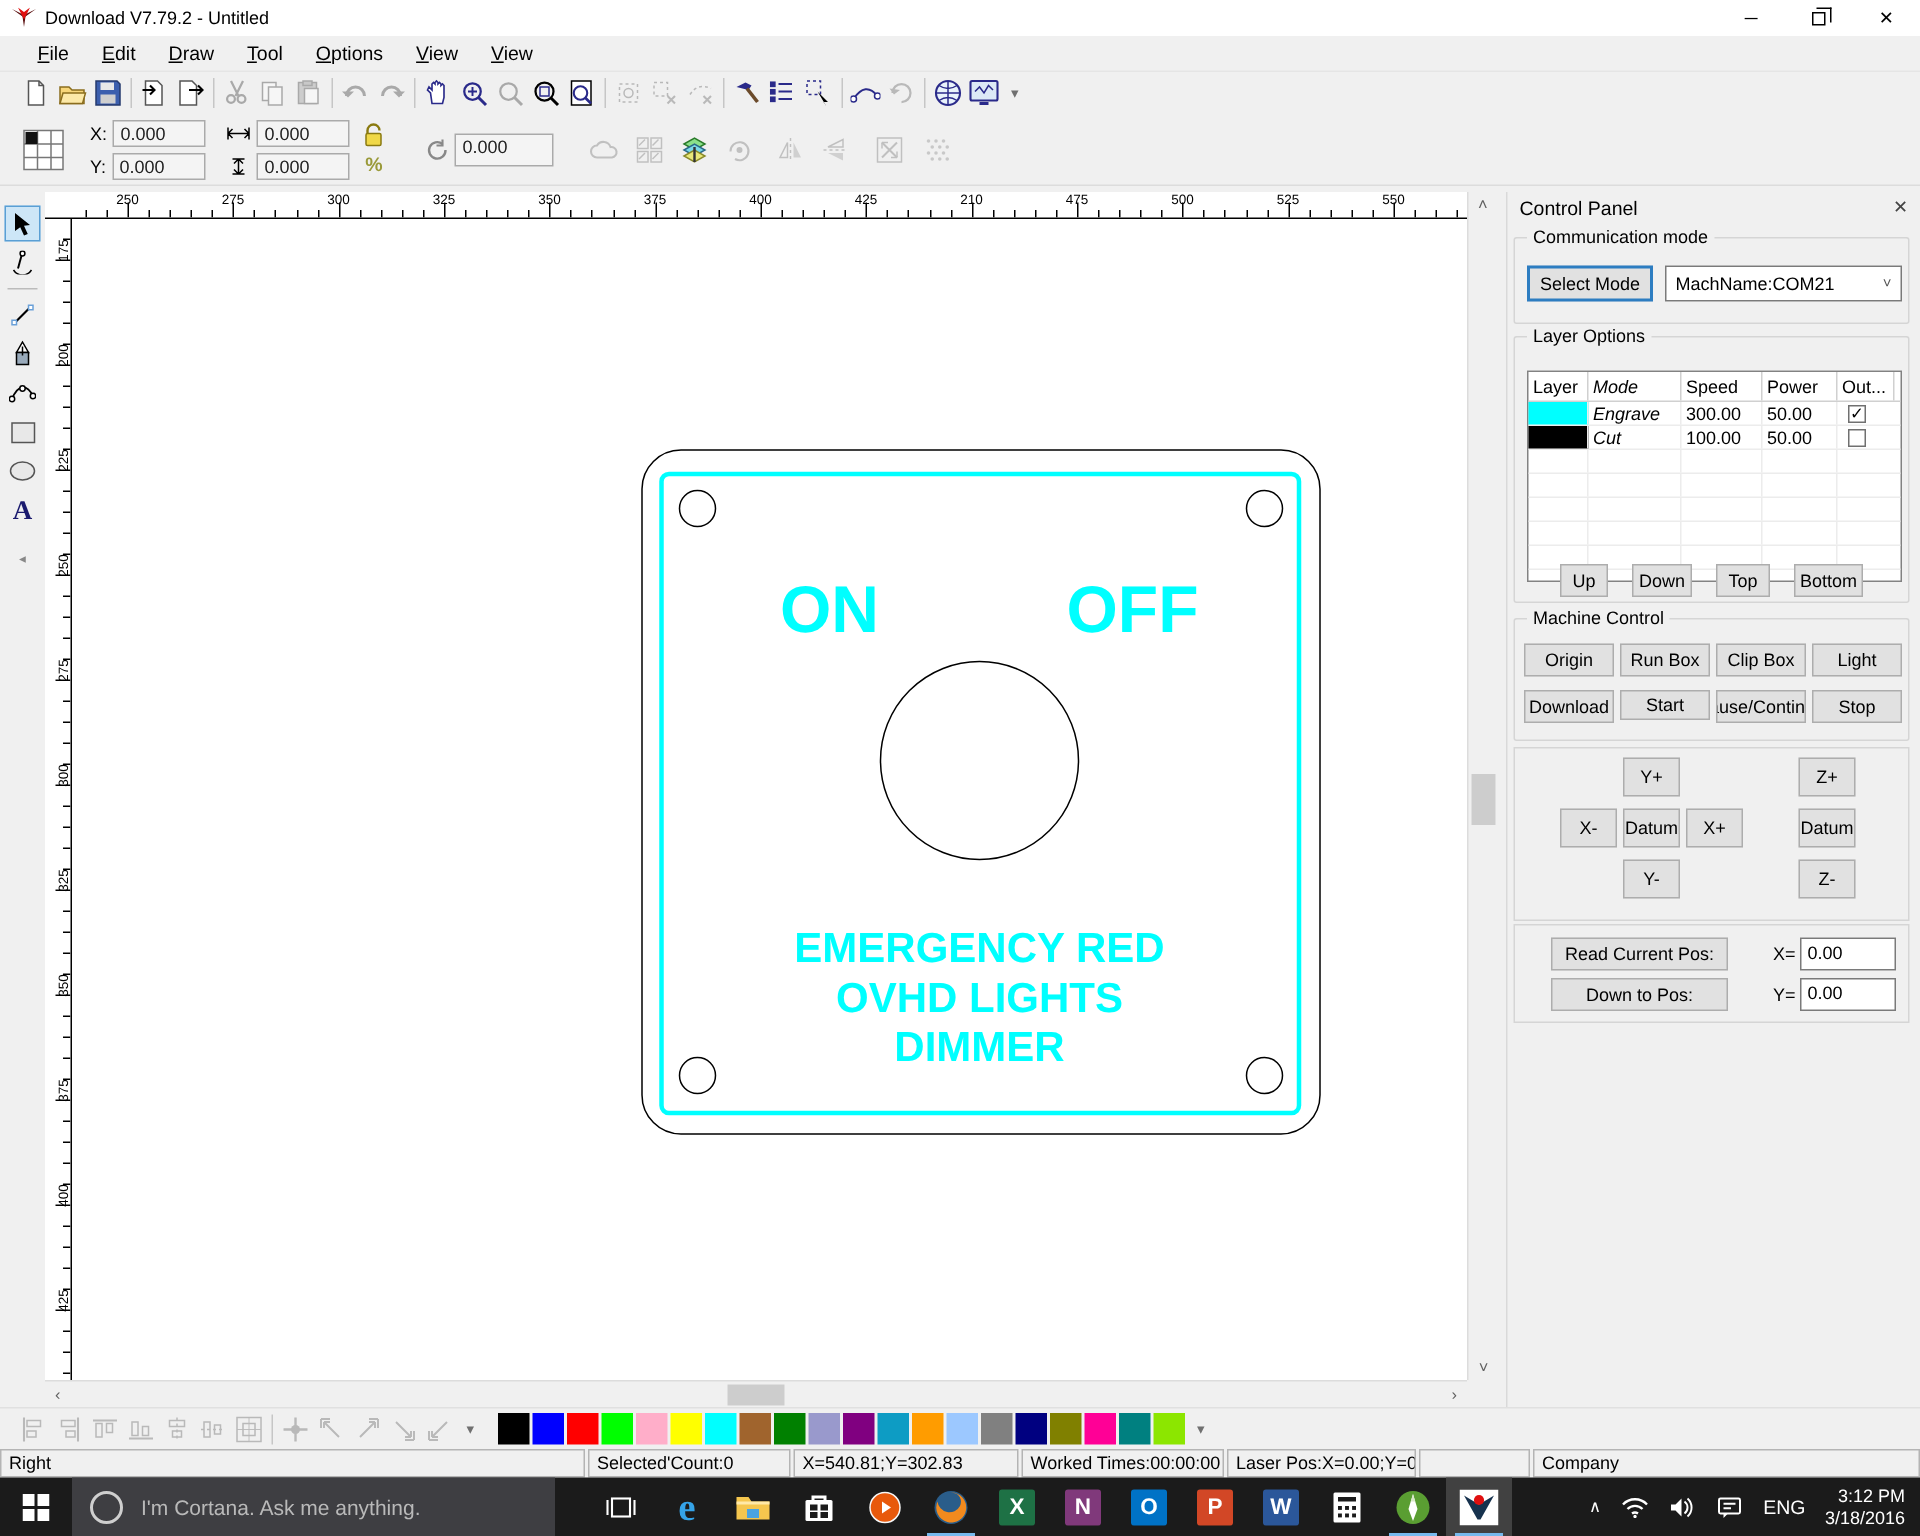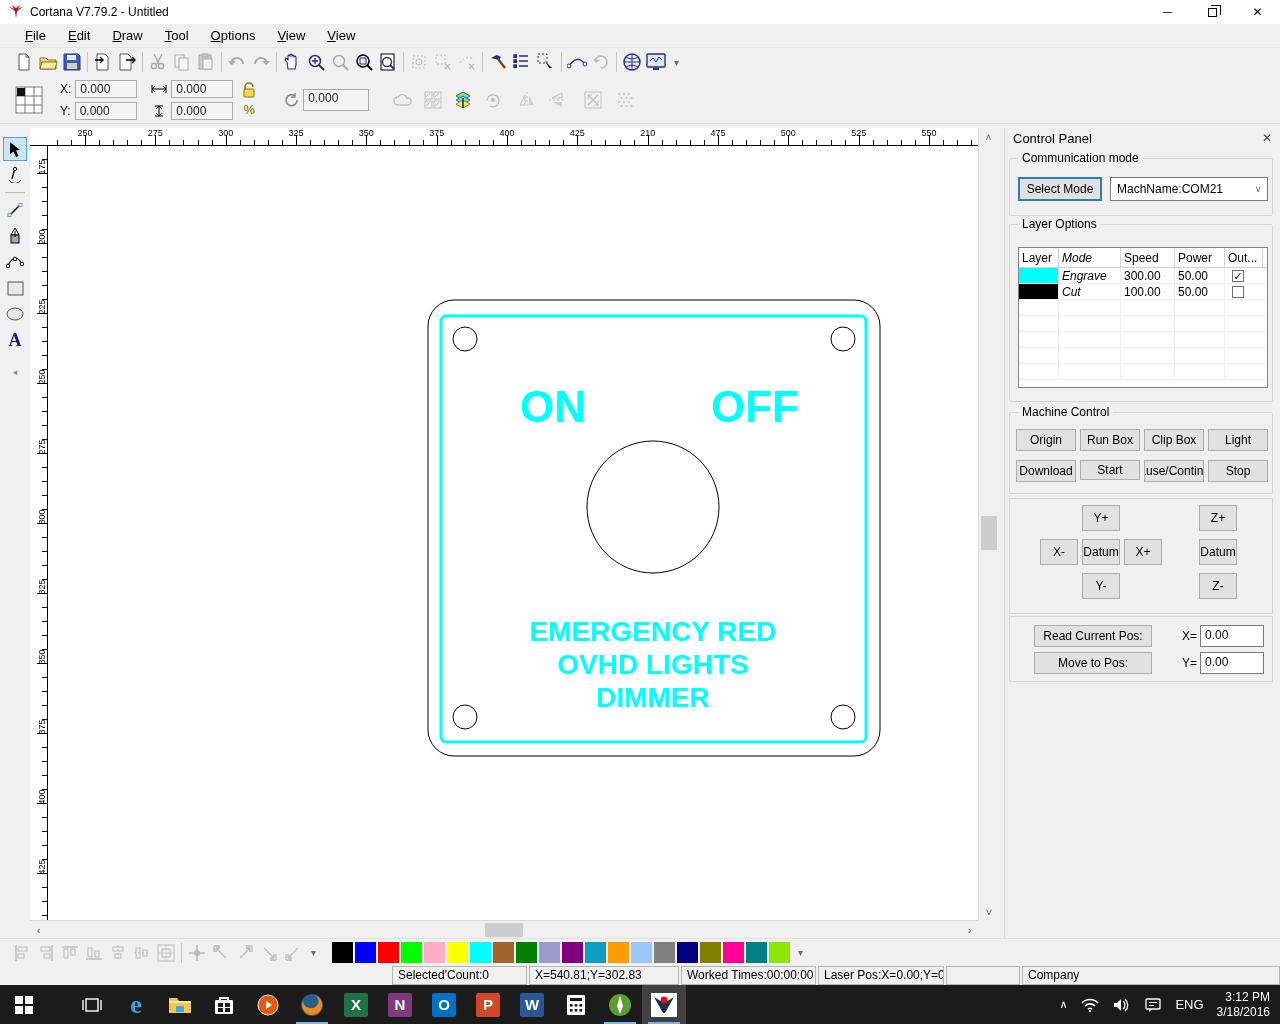--- a/index.html
+++ b/index.html
@@ -103,21 +103,21 @@
   .office { width:24px; height:24px; border-radius:2px; color:#fff; font-weight:bold; font-size:15px; display:flex; align-items:center; justify-content:center; }
 </style>
 </head>
 <body>
 
 <div class="abs titlebar">
   <svg class="logo" viewBox="0 0 16 14">
     <path d="M0 1 L7 6 L8 13 L9 6 L16 1 L8 5 Z" fill="#5a0f0f"></path>
     <path d="M4 0 L8 3 L12 0 L8 8 Z" fill="#e01010"></path>
   </svg>
-  <span class="title-text">Cortana V7.79.2 - Untitled</span>
+  <span class="title-text">Download V7.79.2 - Untitled</span>
   <div class="wincontrols">
     <div class="winbtn">
         <span>─</span>
       </div>
     <div class="winbtn">
         <span class="restore-glyph"></span>
       </div>
     <div class="winbtn">
         <span>✕</span>
       </div>
@@ -726,20 +726,26 @@
         <div class="lt-row">
           <div class="lt-cell c0"></div>
           <div class="lt-cell c1"></div>
           <div class="lt-cell c2"></div>
           <div class="lt-cell c3"></div>
           <div class="lt-cell c4"></div>
         </div>
       </div>
   </div>
 
+  <div style="position:absolute;left:4px;top:248px;width:264px;height:24px;display:flex;justify-content:center;gap:16px">
+    <div class="btn" style="width:32px;height:22px">Up</div>
+    <div class="btn" style="width:40px;height:22px">Down</div>
+    <div class="btn" style="width:36px;height:22px">Top</div>
+    <div class="btn" style="width:46px;height:22px">Bottom</div>
+  </div>
 
   <div class="groupbox" style="left:4px;top:284px;width:264px;height:82px">
     <span class="gb-legend">Machine Control</span>
     <div class="btn" style="position:absolute;left:6px;top:16px;width:60px;height:22px">Origin</div>
     <div class="btn" style="position:absolute;left:70px;top:16px;width:60px;height:22px">Run Box</div>
     <div class="btn" style="position:absolute;left:134px;top:16px;width:60px;height:22px">Clip Box</div>
     <div class="btn" style="position:absolute;left:198px;top:16px;width:60px;height:22px">Light</div>
     <div class="btn" style="position:absolute;left:6px;top:47px;width:60px;height:22px">Download</div>
     <div class="btn" style="position:absolute;left:70px;top:47px;width:60px;height:20px">Start</div>
     <div class="btn" style="position:absolute;left:134px;top:47px;width:60px;height:22px">Pause/Continue</div>
@@ -754,21 +760,21 @@
     <div class="btn jbtn" style="left:72px;top:74px">Y-</div>
     <div class="btn jbtn" style="left:189px;top:6px">Z+</div>
     <div class="btn jbtn" style="left:189px;top:40px">Datum</div>
     <div class="btn jbtn" style="left:189px;top:74px">Z-</div>
   </div>
 
   <div class="jogframe" style="left:4px;top:488px;width:264px;height:66px">
     <div class="btn posbtn" style="left:24px;top:8px">Read Current Pos:</div>
     <span class="poslab" style="left:172px;top:12px">X=</span>
     <div class="posfield" style="left:190px;top:8px">0.00</div>
-    <div class="btn posbtn" style="left:24px;top:35px">Move to Pos:</div>
+    <div class="btn posbtn" style="left:24px;top:35px">Down to Pos:</div>
     <span class="poslab" style="left:172px;top:39px">Y=</span>
     <div class="posfield" style="left:190px;top:35px">0.00</div>
   </div>
 </div>
 
 <div class="abs bottombar">
   <div class="tbtn gray">
       <svg width="18" height="18" viewBox="0 0 18 18">
         <path d="M3 1 v16" stroke="#777" stroke-width="1.4"></path>
         <rect x="5" y="3" width="9" height="4" fill="none" stroke="#777"></rect>
@@ -864,36 +870,41 @@
       <div class="swatch" style="background: rgb(0, 0, 128);"></div>
       <div class="swatch" style="background: rgb(128, 128, 0);"></div>
       <div class="swatch" style="background: rgb(255, 0, 150);"></div>
       <div class="swatch" style="background: rgb(0, 128, 128);"></div>
       <div class="swatch" style="background: rgb(140, 230, 0);"></div>
     </div>
   <span class="caret">▾</span>
 </div>
 
 <div class="abs statusbar">
+  <div class="seg" style="left:0;width:390px">Right</div>
   <div class="seg" style="left:392px;width:135px">Selected'Count:0</div>
   <div class="seg" style="left:529px;width:150px">X=540.81;Y=302.83</div>
   <div class="seg" style="left:681px;width:135px">Worked Times:00:00:00</div>
   <div class="seg" style="left:818px;width:126px">Laser Pos:X=0.00;Y=0.00</div>
   <div class="seg" style="left:946px;width:74px"></div>
   <div class="seg" style="left:1022px;width:258px">Company</div>
 </div>
 
 <div class="abs taskbar">
   <div class="tb-start">
     <svg width="18" height="18" viewBox="0 0 18 18">
         <rect x="0" y="0" width="8" height="8" fill="#fff"></rect>
         <rect x="10" y="0" width="8" height="8" fill="#fff"></rect>
         <rect x="0" y="10" width="8" height="8" fill="#fff"></rect>
         <rect x="10" y="10" width="8" height="8" fill="#fff"></rect>
       </svg>
+  </div>
+  <div class="cortana">
+    <div class="cortana-circle"></div>
+    <span class="cortana-text">I'm Cortana. Ask me anything.</span>
   </div>
   <div class="tb-icon" style="margin-left:22px">
       <svg width="20" height="20" viewBox="0 0 20 20">
         <rect x="4" y="4" width="12" height="12" fill="none" stroke="#fff" stroke-width="1.4"></rect>
         <path d="M1 5 v10 M19 5 v10" stroke="#fff" stroke-width="1.4"></path>
       </svg>
     </div>
   <div class="tb-icon">
       <span style="color:#35a3e8;font-size:26px;font-weight:bold;font-family:'Liberation Serif',serif">e</span>
     </div>

